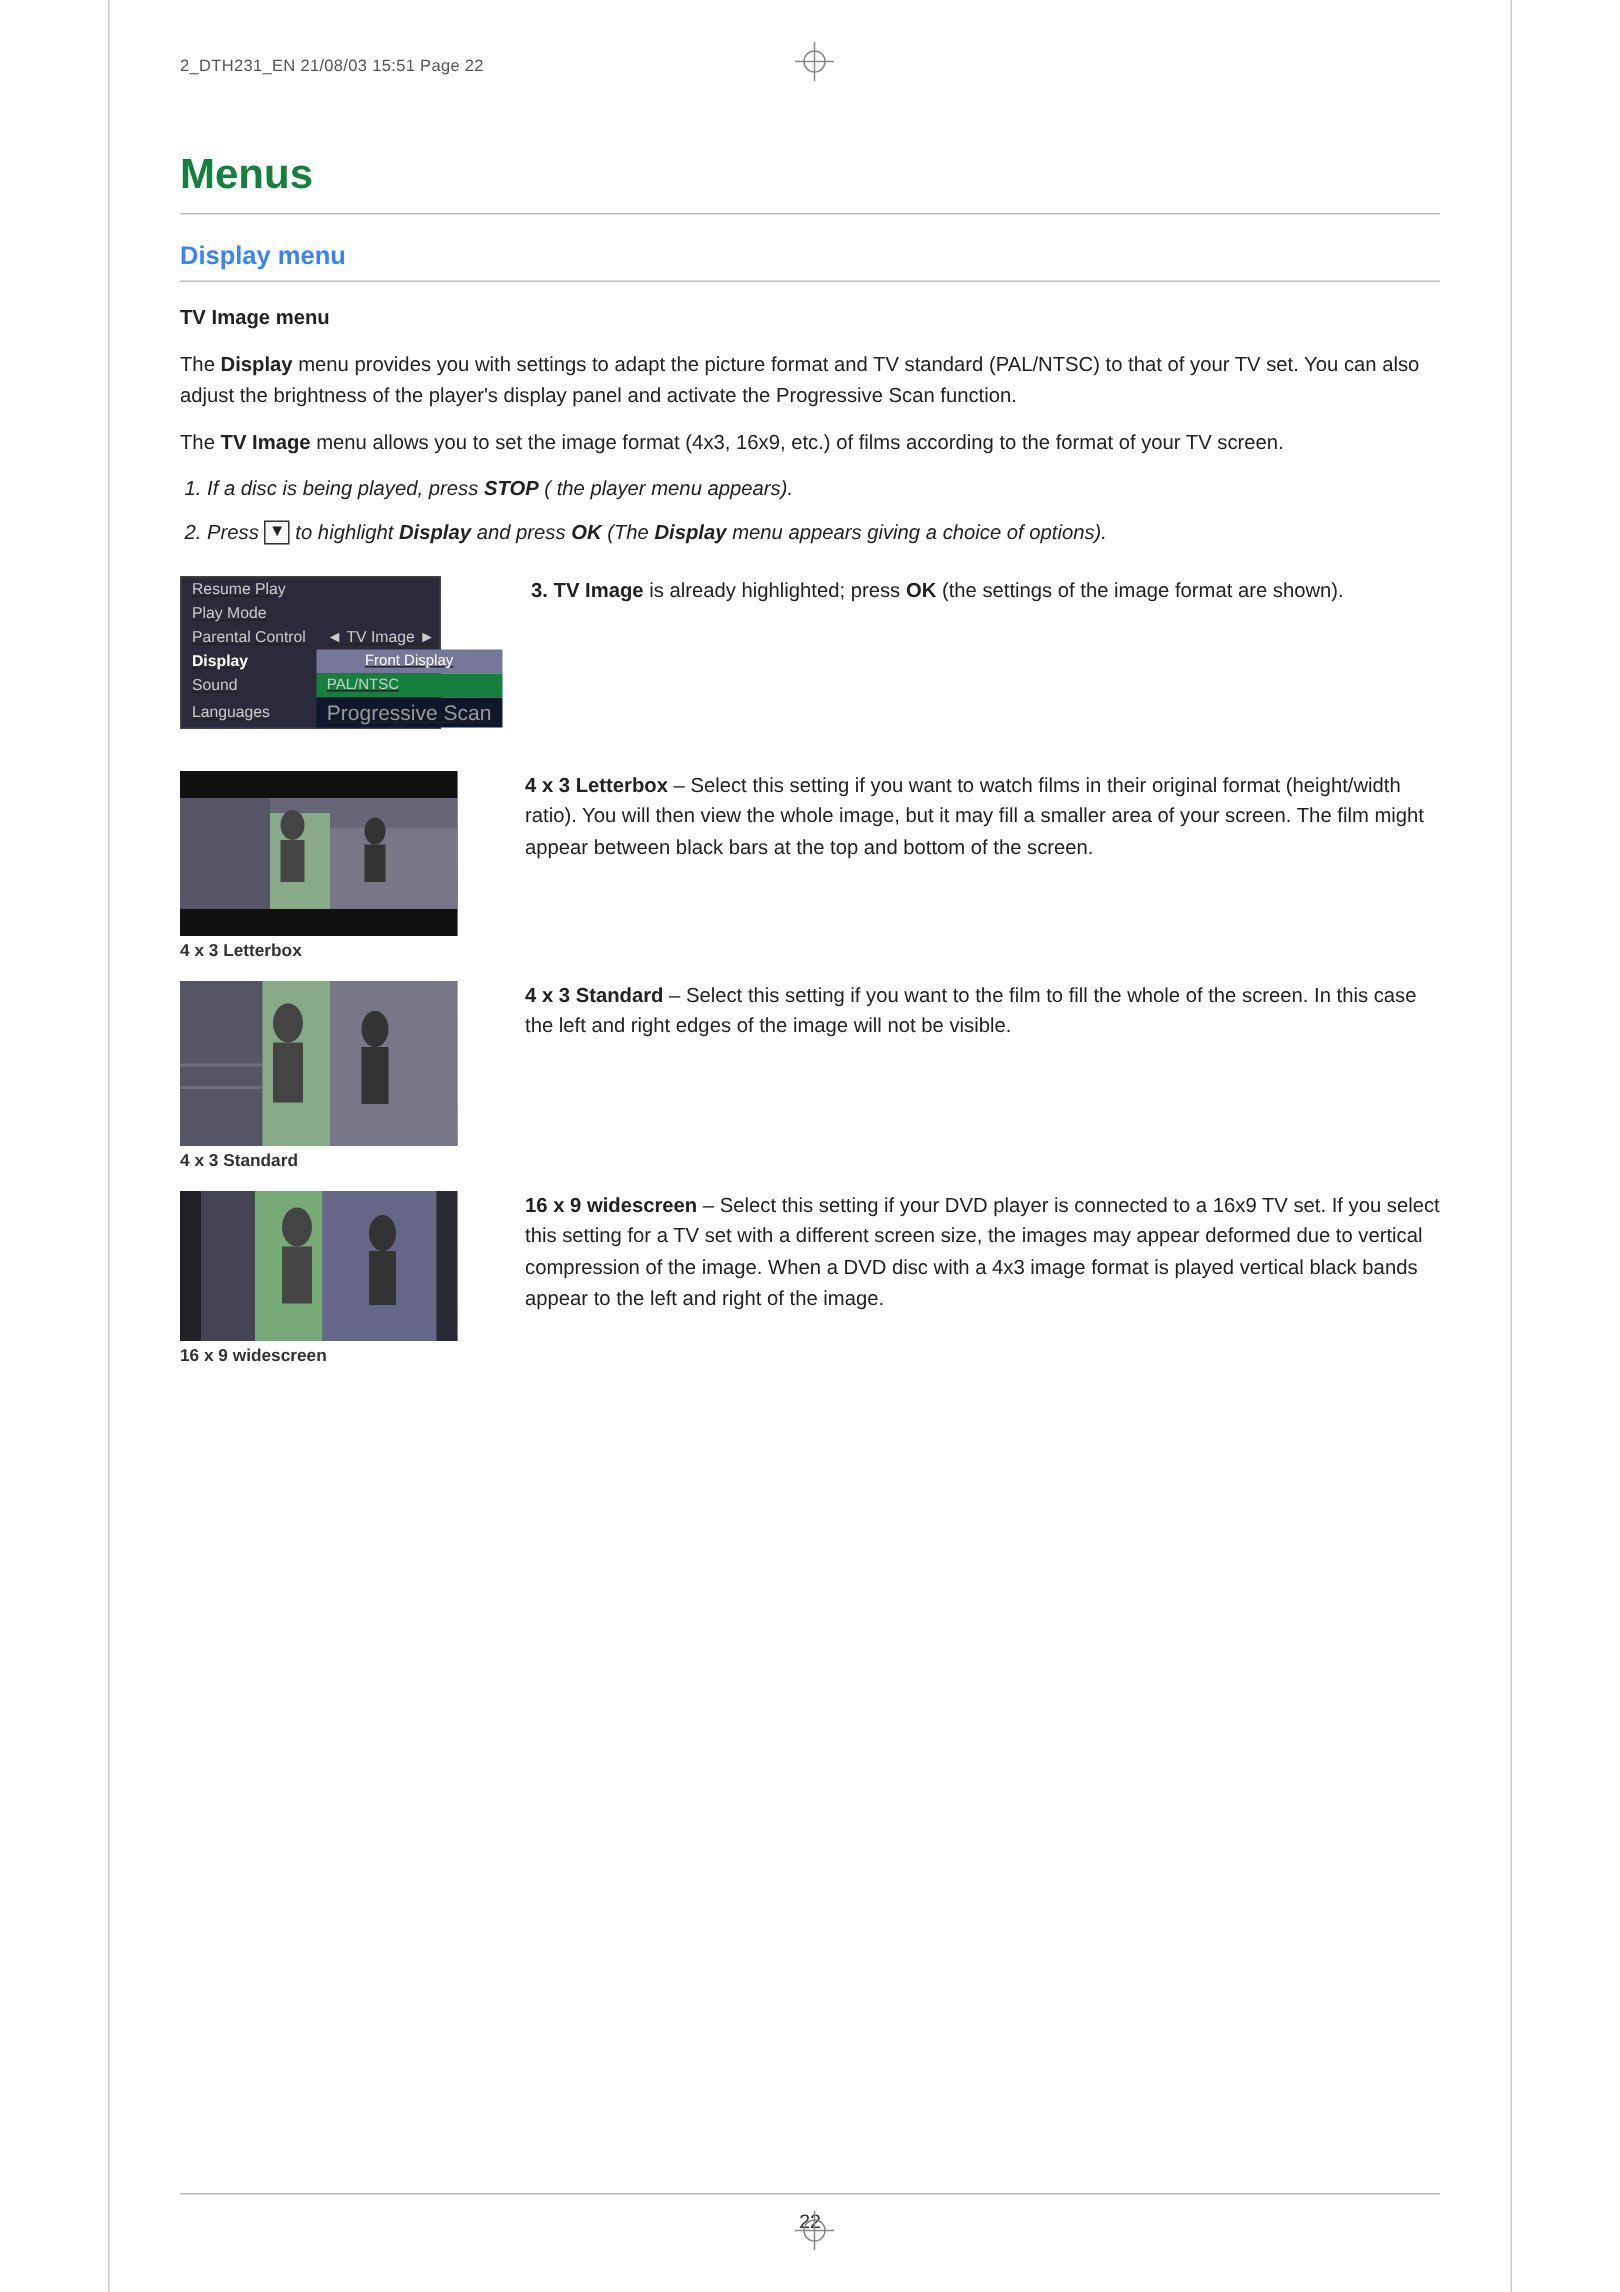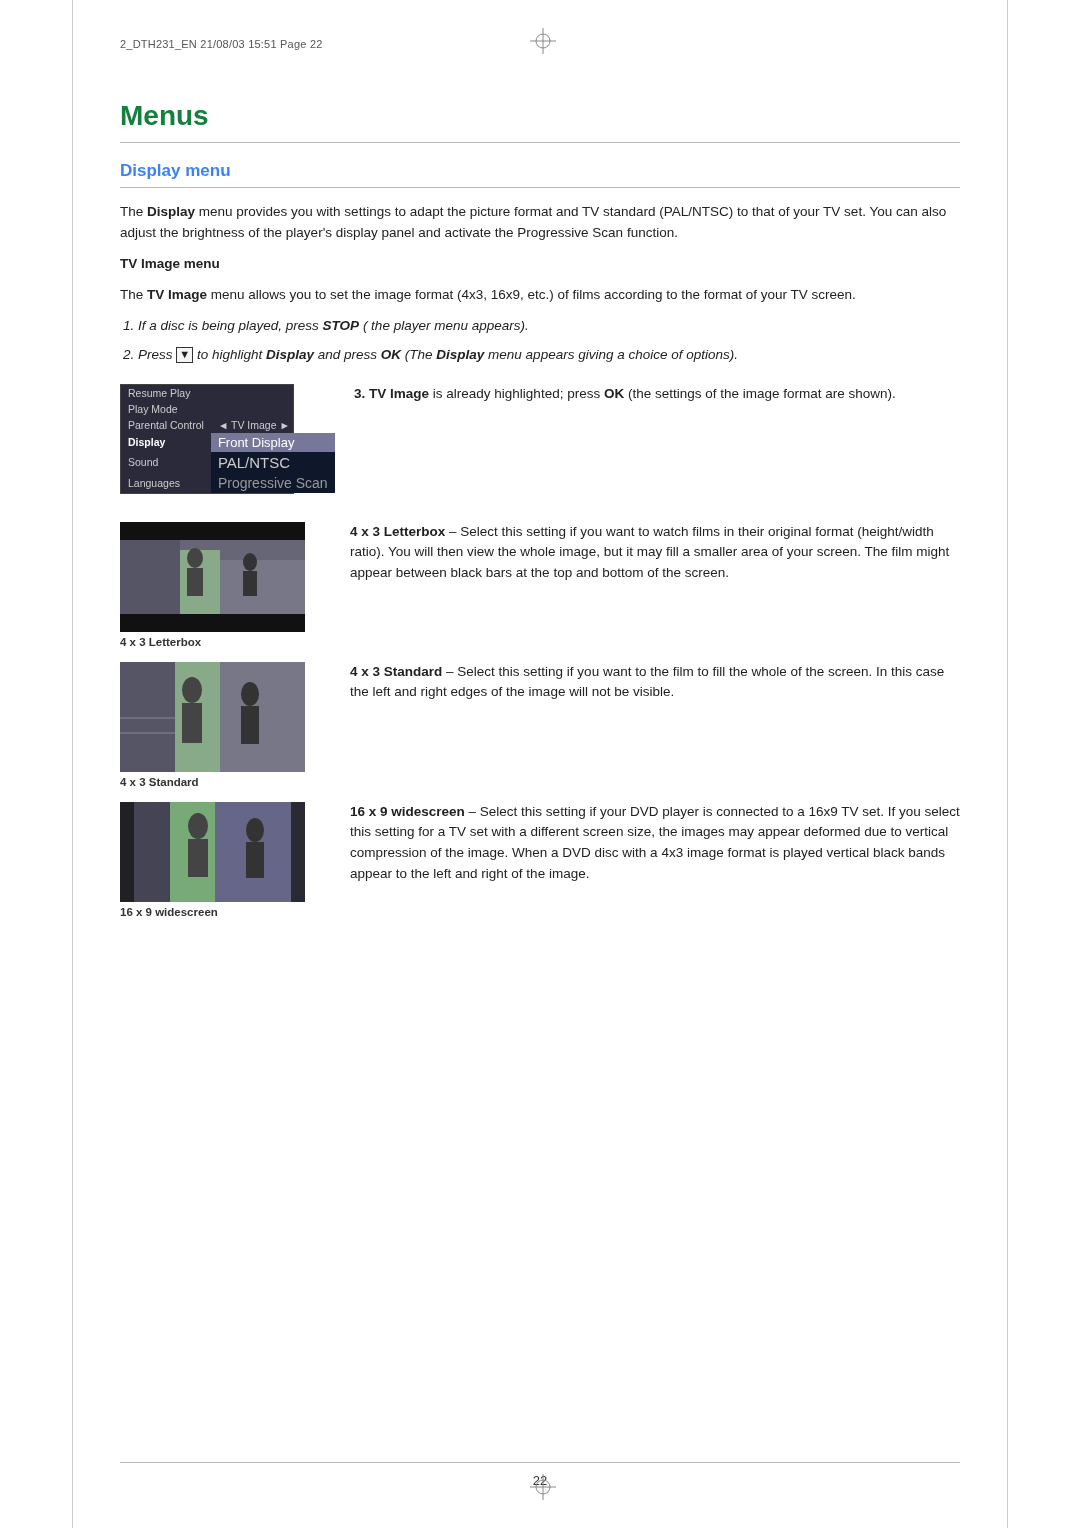--- a/index.html
+++ b/index.html
@@ -122,20 +122,21 @@
     
     .menu-screenshot {
       display: inline-block;
       width: 174px;
       background: #2a2a3a;
       border: 1px solid #444;
       padding: 0;
       margin-top: 4px;
       margin-bottom: 8px;
       vertical-align: top;
+      text-decoration: underline;
     }
     .menu-screenshot table {
       width: 100%;
       border-collapse: collapse;
     }
     .menu-screenshot td {
       font-size: 10.5px;
       padding: 2px 7px;
       color: #ccc;
       white-space: nowrap;
@@ -295,25 +296,25 @@
 
   <div class="content">
 
     <h1 class="section-title">Menus</h1>
     <hr class="top-separator">
 
     <h2 class="subsection-title">Display menu</h2>
     <hr class="separator-line">
 
     <p>
+      <strong>TV Image menu</strong>
+    </p>
+
+    <p>
       <span>The </span><strong>Display</strong><span> menu provides you with settings to adapt the picture format and TV standard (PAL/NTSC) to that of your TV set. You can also adjust the brightness of the player's display panel and activate the Progressive Scan function.</span>
-    </p>
-
-    <p>
-      <strong>TV Image menu</strong>
     </p>
 
     <p>
       <span>The </span><strong>TV Image</strong><span> menu allows you to set the image format (4x3, 16x9, etc.) of films according to the format of your TV screen.</span>
     </p>
 
     <ol class="instructions">
       <li>
         <span>If a disc is being played, press </span><strong>STOP</strong><span> ( the player menu appears).</span>
       </li>
@@ -334,25 +335,25 @@
             <tr>
               <td>Play Mode</td>
               <td></td>
             </tr>
             <tr>
               <td>Parental Control</td>
               <td class="arrow-right">◄ TV Image ►</td>
             </tr>
             <tr class="menu-row-selected">
               <td class="left-col" style="color:#fff;font-weight:bold;">Display</td>
-              <td class="submenu-col-active" style="background:#777799;color:#fff;font-size:13px;padding:2px 7px;">Front Display</td>
+              <td class="submenu-col-active" style="background:#777799;color:#fff;font-size:10px;padding:2px 7px;text-align:center;">Front Display</td>
             </tr>
             <tr>
               <td>Sound</td>
-              <td class="submenu-col" style="background:#0f172a;color:#ccc;font-size:15px;padding:2px 7px;">PAL/NTSC</td>
+              <td class="submenu-col" style="background:#15803d;color:#ccc;font-size:10px;padding:2px 7px;">PAL/NTSC</td>
             </tr>
             <tr>
               <td>Languages</td>
               <td class="submenu-col" style="background:#0f172a;color:#999;font-size:14px;padding:2px 7px;">Progressive Scan</td>
             </tr>
           </tbody>
             </table>
         </div>
       </div>
       <div class="col-right">

